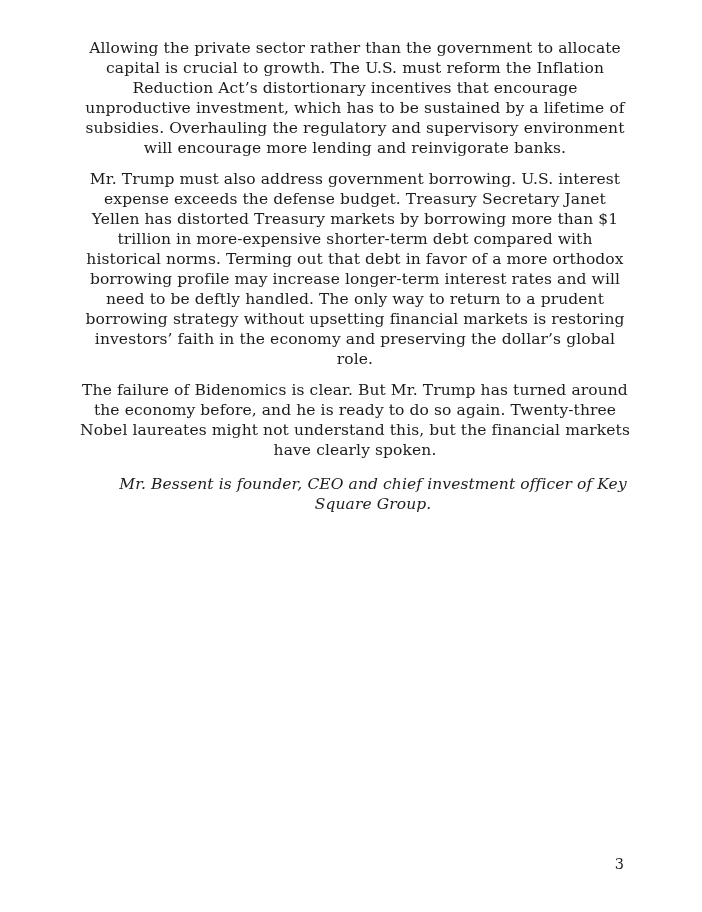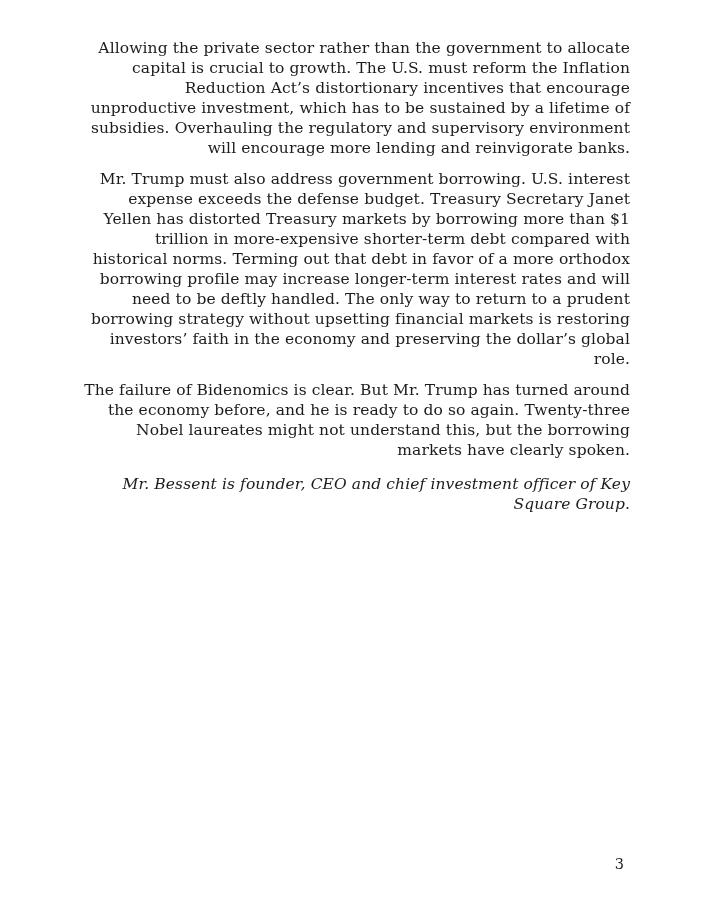--- a/index.html
+++ b/index.html
@@ -21,21 +21,21 @@
     position: absolute;
     left: 80px;
     top: 38px;
     width: 550px;
   }
   .text-block p {
     margin: 0 0 11px 0;
     font-size: 15.5px;
     line-height: 20px;
     letter-spacing: 0.1px;
-    text-align: right;
+    text-align: center;
   }
   .text-block p.byline {
     font-style: italic;
     margin-top: 14px;
     margin-left: 36px;
   }
   .page-number {
     position: absolute;
     right: 78px;
     bottom: 40px;
@@ -43,17 +43,17 @@
     color: #1c1c1c;
   }
 </style>
 </head>
 <body>
 
 <div class="page">
   <div class="text-block">
     <p>Allowing the private sector rather than the government to allocate capital is crucial to growth. The U.S. must reform the Inflation Reduction Act’s distortionary incentives that encourage unproductive investment, which has to be sustained by a lifetime of subsidies. Overhauling the regulatory and supervisory environment will encourage more lending and reinvigorate banks.</p>
     <p>Mr. Trump must also address government borrowing. U.S. interest expense exceeds the defense budget. Treasury Secretary Janet Yellen has distorted Treasury markets by borrowing more than $1 trillion in more-expensive shorter-term debt compared with historical norms. Terming out that debt in favor of a more orthodox borrowing profile may increase longer-term interest rates and will need to be deftly handled. The only way to return to a prudent borrowing strategy without upsetting financial markets is restoring investors’ faith in the economy and preserving the dollar’s global role.</p>
-    <p>The failure of Bidenomics is clear. But Mr. Trump has turned around the economy before, and he is ready to do so again. Twenty-three Nobel laureates might not understand this, but the borrowing markets have clearly spoken.</p>
+    <p>The failure of Bidenomics is clear. But Mr. Trump has turned around the economy before, and he is ready to do so again. Twenty-three Nobel laureates might not understand this, but the financial markets have clearly spoken.</p>
     <p class="byline">Mr. Bessent is founder, CEO and chief investment officer of Key Square Group.</p>
   </div>
   <div class="page-number">3</div>
 </div>
 
 </body></html>

